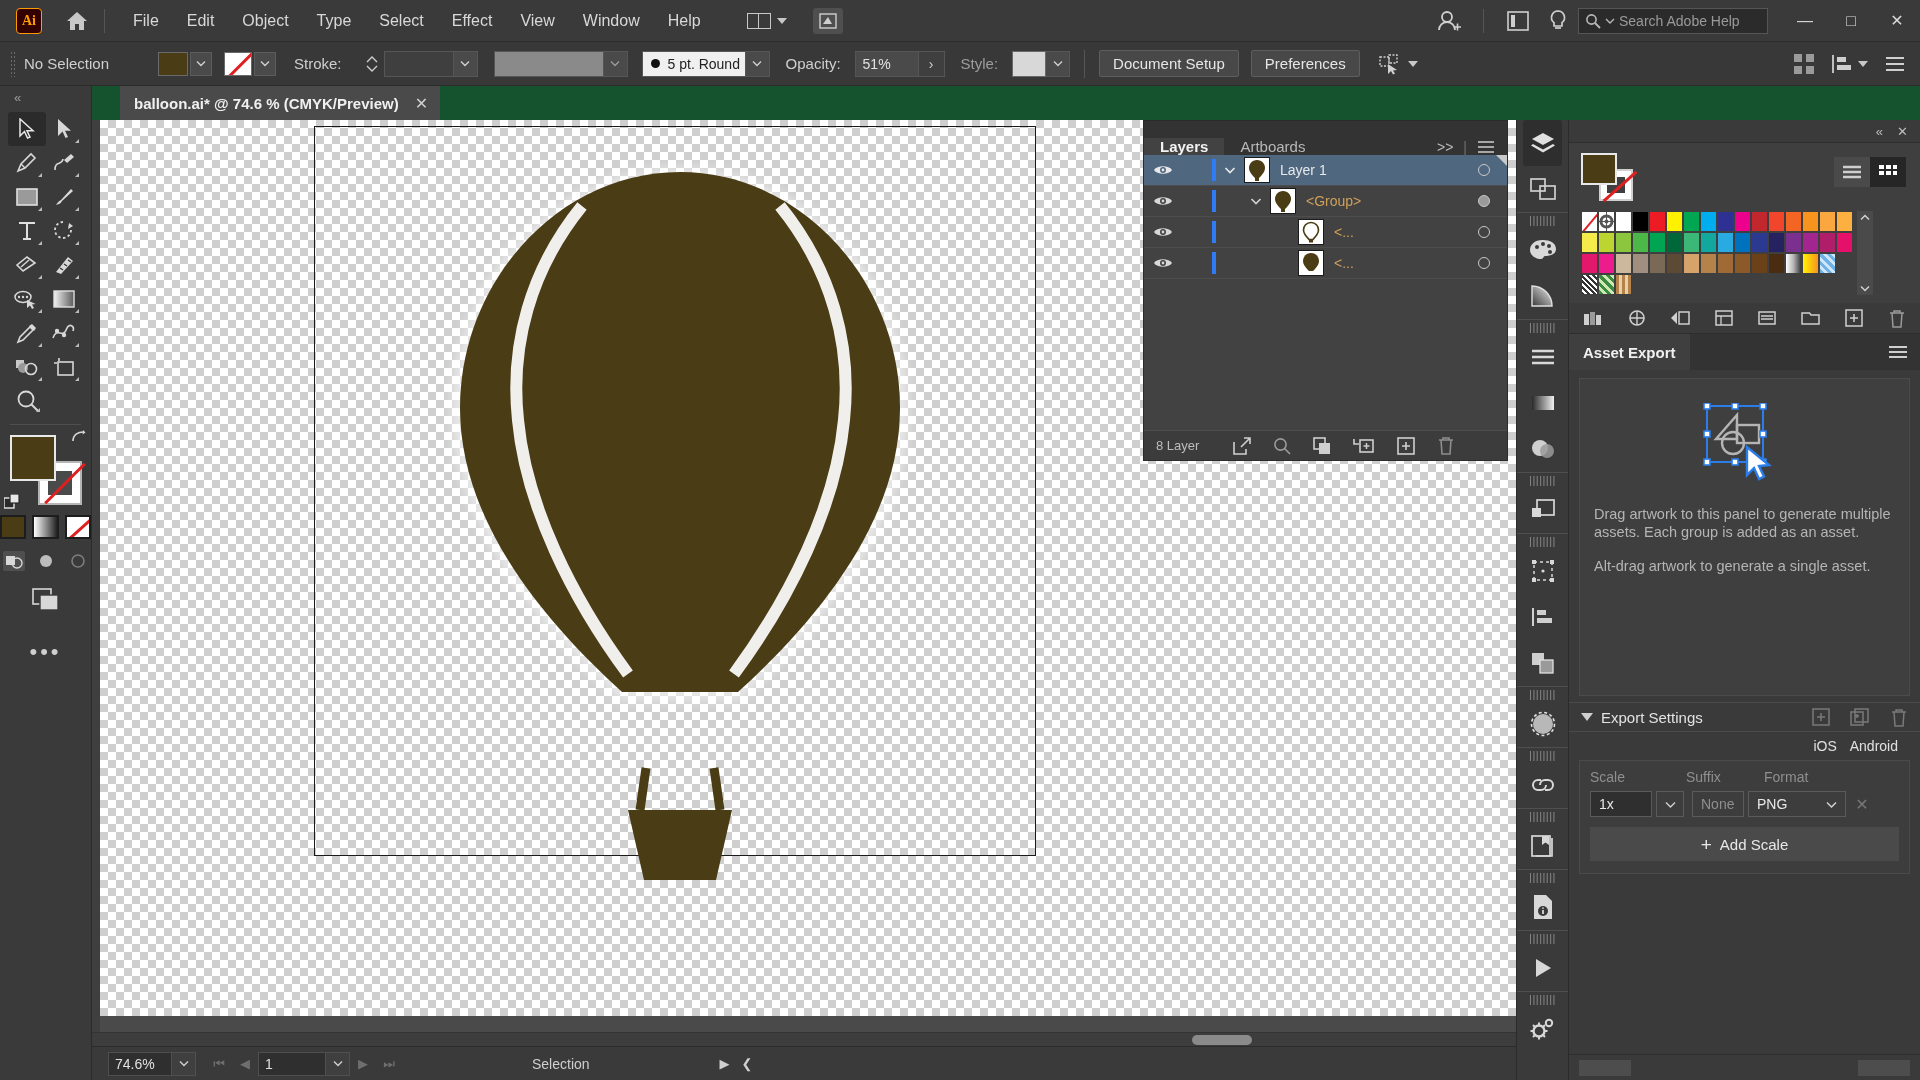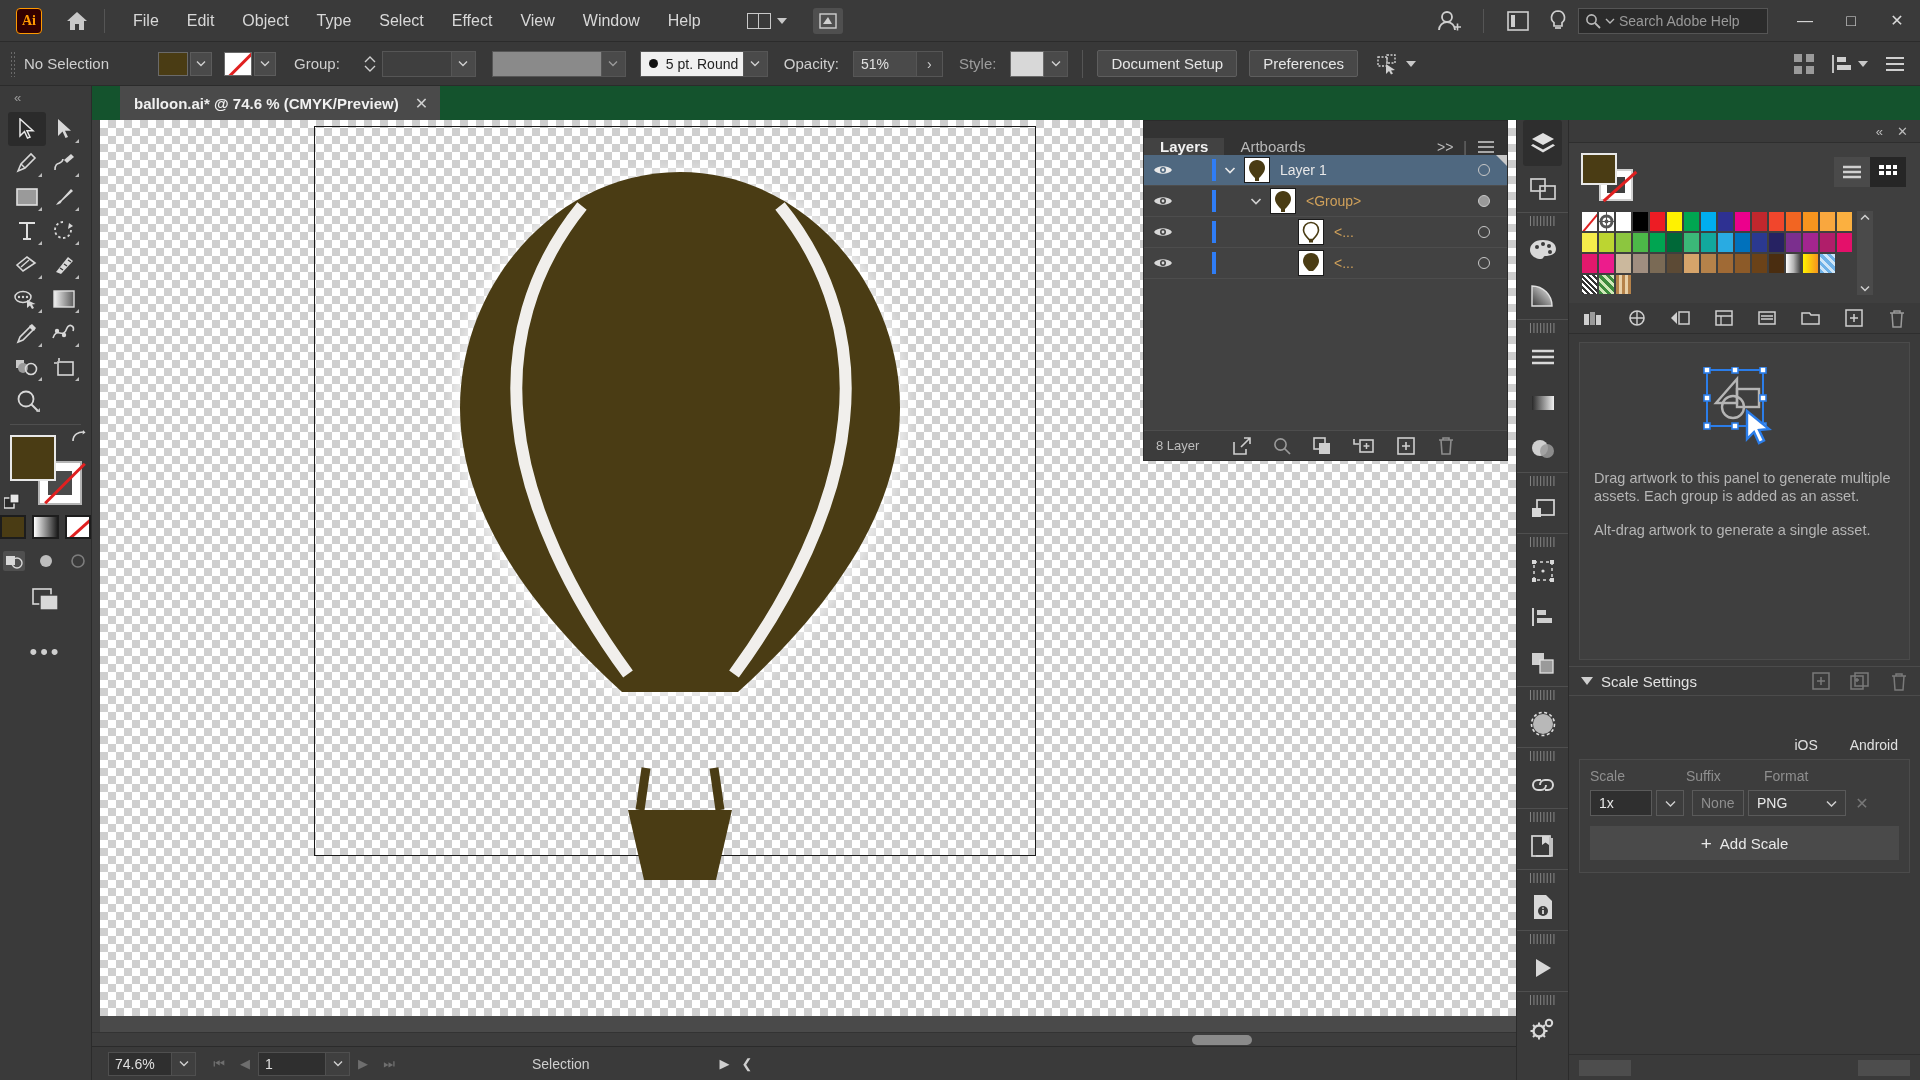--- a/index.html
+++ b/index.html
@@ -215,21 +215,21 @@
 
   .ae-body { background:#3a3a3a; padding:0; }
   .ae-drop { margin:8px 10px 0 10px; background:#3f3f3f; border:1px solid #4b4b4b; padding:24px 14px 18px 14px; height:318px; }
   .ae-art { display:flex; justify-content:center; margin-bottom:22px; }
   .ae-text { font-size:14.5px; line-height:1.25; color:#b5b5b5; }
   .ae-text + .ae-text { margin-top:16px; }
   .ae-settings-head { height:30px; display:flex; align-items:center; gap:8px; padding:0 12px; border-top:1px solid #4b4b4b; border-bottom:1px solid #4b4b4b; margin-top:6px; }
   .tri-down { width:0;height:0;border-left:6px solid transparent;border-right:6px solid transparent;border-top:8px solid #cfcfcf; }
   .ae-sh-title { font-size:15px; color:#e2e2e2; }
   .ae-sh-icons { margin-left:auto; display:flex; gap:20px; align-items:center; }
-  .ae-platrow { height:28px; display:flex; align-items:center; justify-content:flex-end; gap:32px; padding-right:22px; font-size:14px; color:#e0e0e0;margin-top:35px; }
+  .ae-platrow { height:28px; display:flex; align-items:center; justify-content:flex-end; gap:13px; padding-right:22px; font-size:14px; color:#e0e0e0; }
   .ae-scalebox { margin:0 10px; border:1px solid #4b4b4b; background:#3d3d3d; padding:8px 10px 12px 10px; }
   .ae-hdrs { display:flex; font-size:14px; color:#8f8f8f; margin-bottom:6px; }
   .ae-hdrs span:nth-child(1){ width:96px; }
   .ae-hdrs span:nth-child(2){ width:78px; }
   .ae-fields { display:flex; align-items:center; gap:4px; }
   .f-scale { width:62px; height:26px; background:#2f2f2f; border:1px solid #5a5a5a; display:flex; align-items:center; padding-left:8px; font-size:14px; color:#e8e8e8; }
   .f-drop { width:28px; height:26px; background:#3d3d3d; border:1px solid #5a5a5a; display:flex; align-items:center; justify-content:center; }
   .f-suffix { width:52px; height:26px; background:#3d3d3d; border:1px solid #5a5a5a; display:flex; align-items:center; padding-left:8px; font-size:14px; color:#8f8f8f; margin-left:4px; }
   .f-format { width:98px; height:26px; background:#3d3d3d; border:1px solid #5a5a5a; display:flex; align-items:center; padding-left:8px; font-size:14px; color:#e8e8e8; position:relative; }
   .f-format .cv { position:absolute; right:8px; }
@@ -330,21 +330,21 @@
     </div>
     <div style="display:flex;align-items:center;margin-left:12px;">
       <div class="none-well"></div>
       <div class="mini-drop">
         <svg width="10" height="7" viewBox="0 0 10 7">
             <path d="M1 1.5 L5 5.5 L9 1.5" fill="none" stroke="#cfcfcf" stroke-width="1.4"></path>
           </svg>
       </div>
     </div>
 
-    <div class="cb-label" style="margin-left:18px;">Group:</div>
+    <div class="cb-label" style="margin-left:18px;">Stroke:</div>
     <div class="spinner">
       <svg width="12" height="8" viewBox="0 0 12 8">
           <path d="M1 6 L6 1 L11 6" fill="none" stroke="#cfcfcf" stroke-width="1.4"></path>
         </svg>
       <svg width="12" height="8" viewBox="0 0 12 8">
           <path d="M1 2 L6 7 L11 2" fill="none" stroke="#cfcfcf" stroke-width="1.4"></path>
         </svg>
     </div>
     <div style="display:flex;">
       <div class="stroke-combo"></div>
@@ -1117,20 +1117,28 @@
             <rect x="1" y="1" width="16" height="16" fill="none" stroke="#cfcfcf" stroke-width="1.5"></rect>
             <path d="M9 5 v8 M5 9 h8" stroke="#cfcfcf" stroke-width="1.5"></path>
           </svg>
         <svg width="18" height="19" viewBox="0 0 18 19">
             <path d="M2 4 h14 M6 4 V2 h6 v2 M4 4 l1 14 h8 l1 -14" fill="none" stroke="#9a9a9a" stroke-width="1.5"></path>
           </svg>
       </div>
     </div>
 
     <div class="dock-panel">
+      <div class="dp-tabbar">
+        <div class="dp-tab">Asset Export</div>
+        <div class="dp-menu">
+          <svg width="20" height="14" viewBox="0 0 20 14">
+              <path d="M1 2 h18 M1 7 h18 M1 12 h18" stroke="#cfcfcf" stroke-width="1.8"></path>
+            </svg>
+        </div>
+      </div>
       <div class="ae-body">
         <div class="ae-drop">
           <div class="ae-art">
             <svg width="86" height="80" viewBox="0 0 86 80">
               <rect x="5" y="3" width="56" height="56" fill="none" stroke="#2b7de9" stroke-width="2"></rect>
               <path d="M14 36 L35 12 L35 36 Z" fill="none" stroke="#b5b5b5" stroke-width="2.4"></path>
               <rect x="35" y="22" width="22" height="18" fill="none" stroke="#b5b5b5" stroke-width="2.4"></rect>
               <circle cx="31" cy="40" r="11" fill="none" stroke="#b5b5b5" stroke-width="2.4"></circle>
               <g fill="#ffffff" stroke="#2b7de9" stroke-width="1.6">
                 <rect x="2" y="0" width="6" height="6"></rect>
@@ -1144,21 +1152,21 @@
               </g>
               <path d="M45 44 L45 72 L52 65 L57 76 L62 73.5 L57 63 L67 62 Z" fill="#ffffff" stroke="#2b7de9" stroke-width="2.4"></path>
             </svg>
           </div>
           <div class="ae-text">Drag artwork to this panel to generate multiple assets. Each group is added as an asset.</div>
           <div class="ae-text">Alt-drag artwork to generate a single asset.</div>
         </div>
 
         <div class="ae-settings-head">
           <span class="tri-down"></span>
-          <span class="ae-sh-title">Scale Settings</span>
+          <span class="ae-sh-title">Export Settings</span>
           <span class="ae-sh-icons">
             <svg width="18" height="18" viewBox="0 0 18 18">
                 <rect x="1" y="1" width="16" height="16" fill="none" stroke="#7a7a7a" stroke-width="1.5"></rect>
                 <path d="M9 5 v8 M5 9 h8" stroke="#7a7a7a" stroke-width="1.5"></path>
               </svg>
             <svg width="20" height="18" viewBox="0 0 20 18">
                 <rect x="5" y="1" width="13" height="13" fill="none" stroke="#7a7a7a" stroke-width="1.5"></rect>
                 <rect x="1" y="4" width="12" height="13" fill="none" stroke="#7a7a7a" stroke-width="1.5"></rect>
                 <path d="M7 10 v-4 M5 8 h4" stroke="#7a7a7a" stroke-width="1.4"></path>
               </svg>

